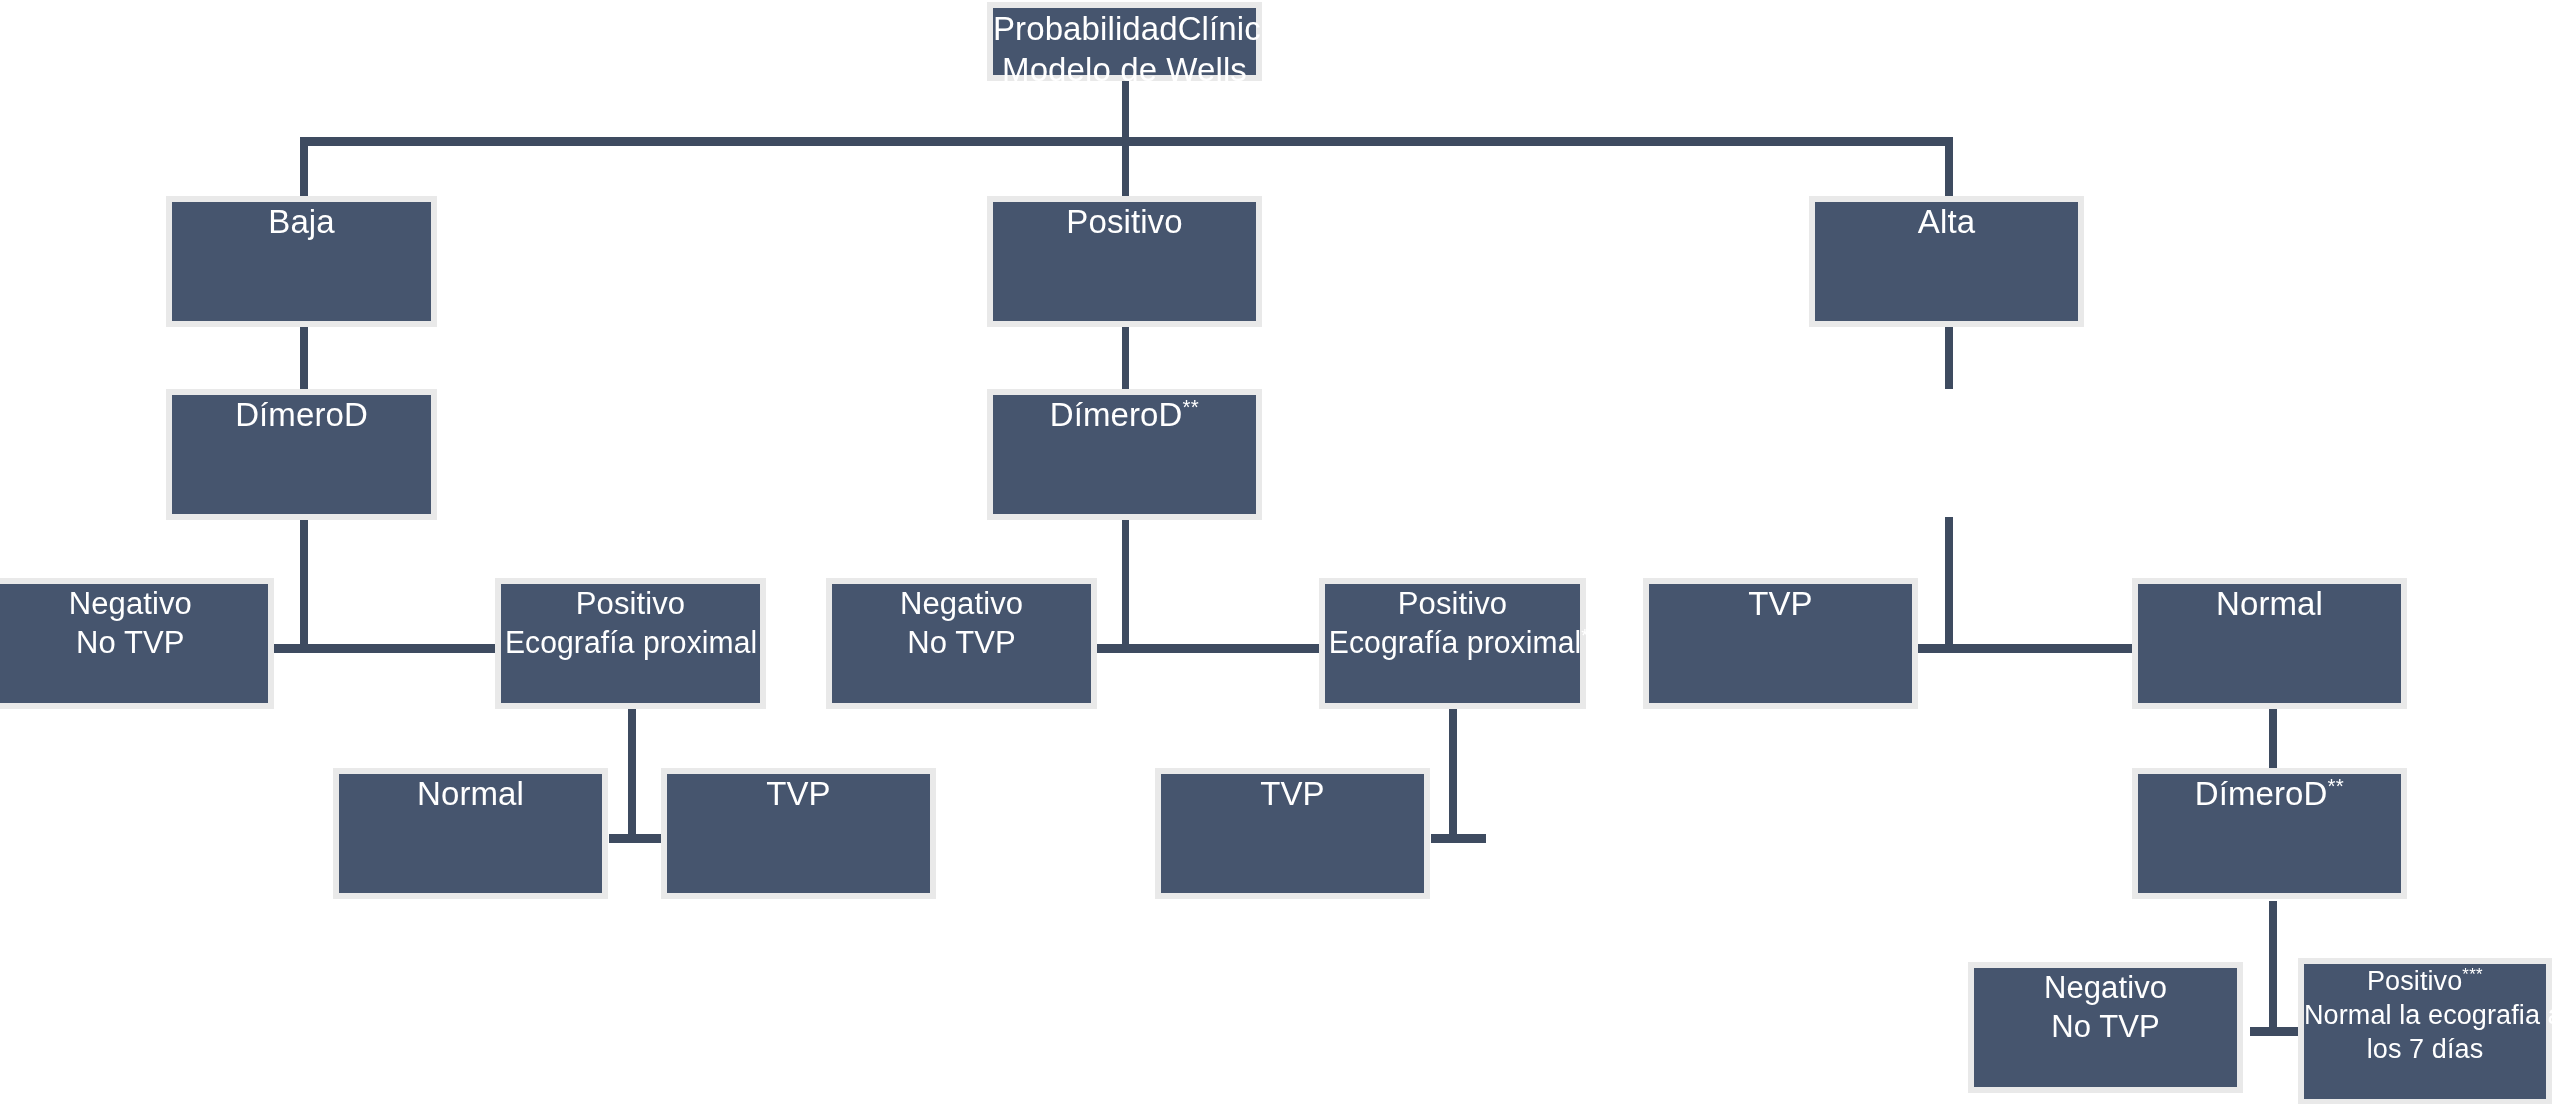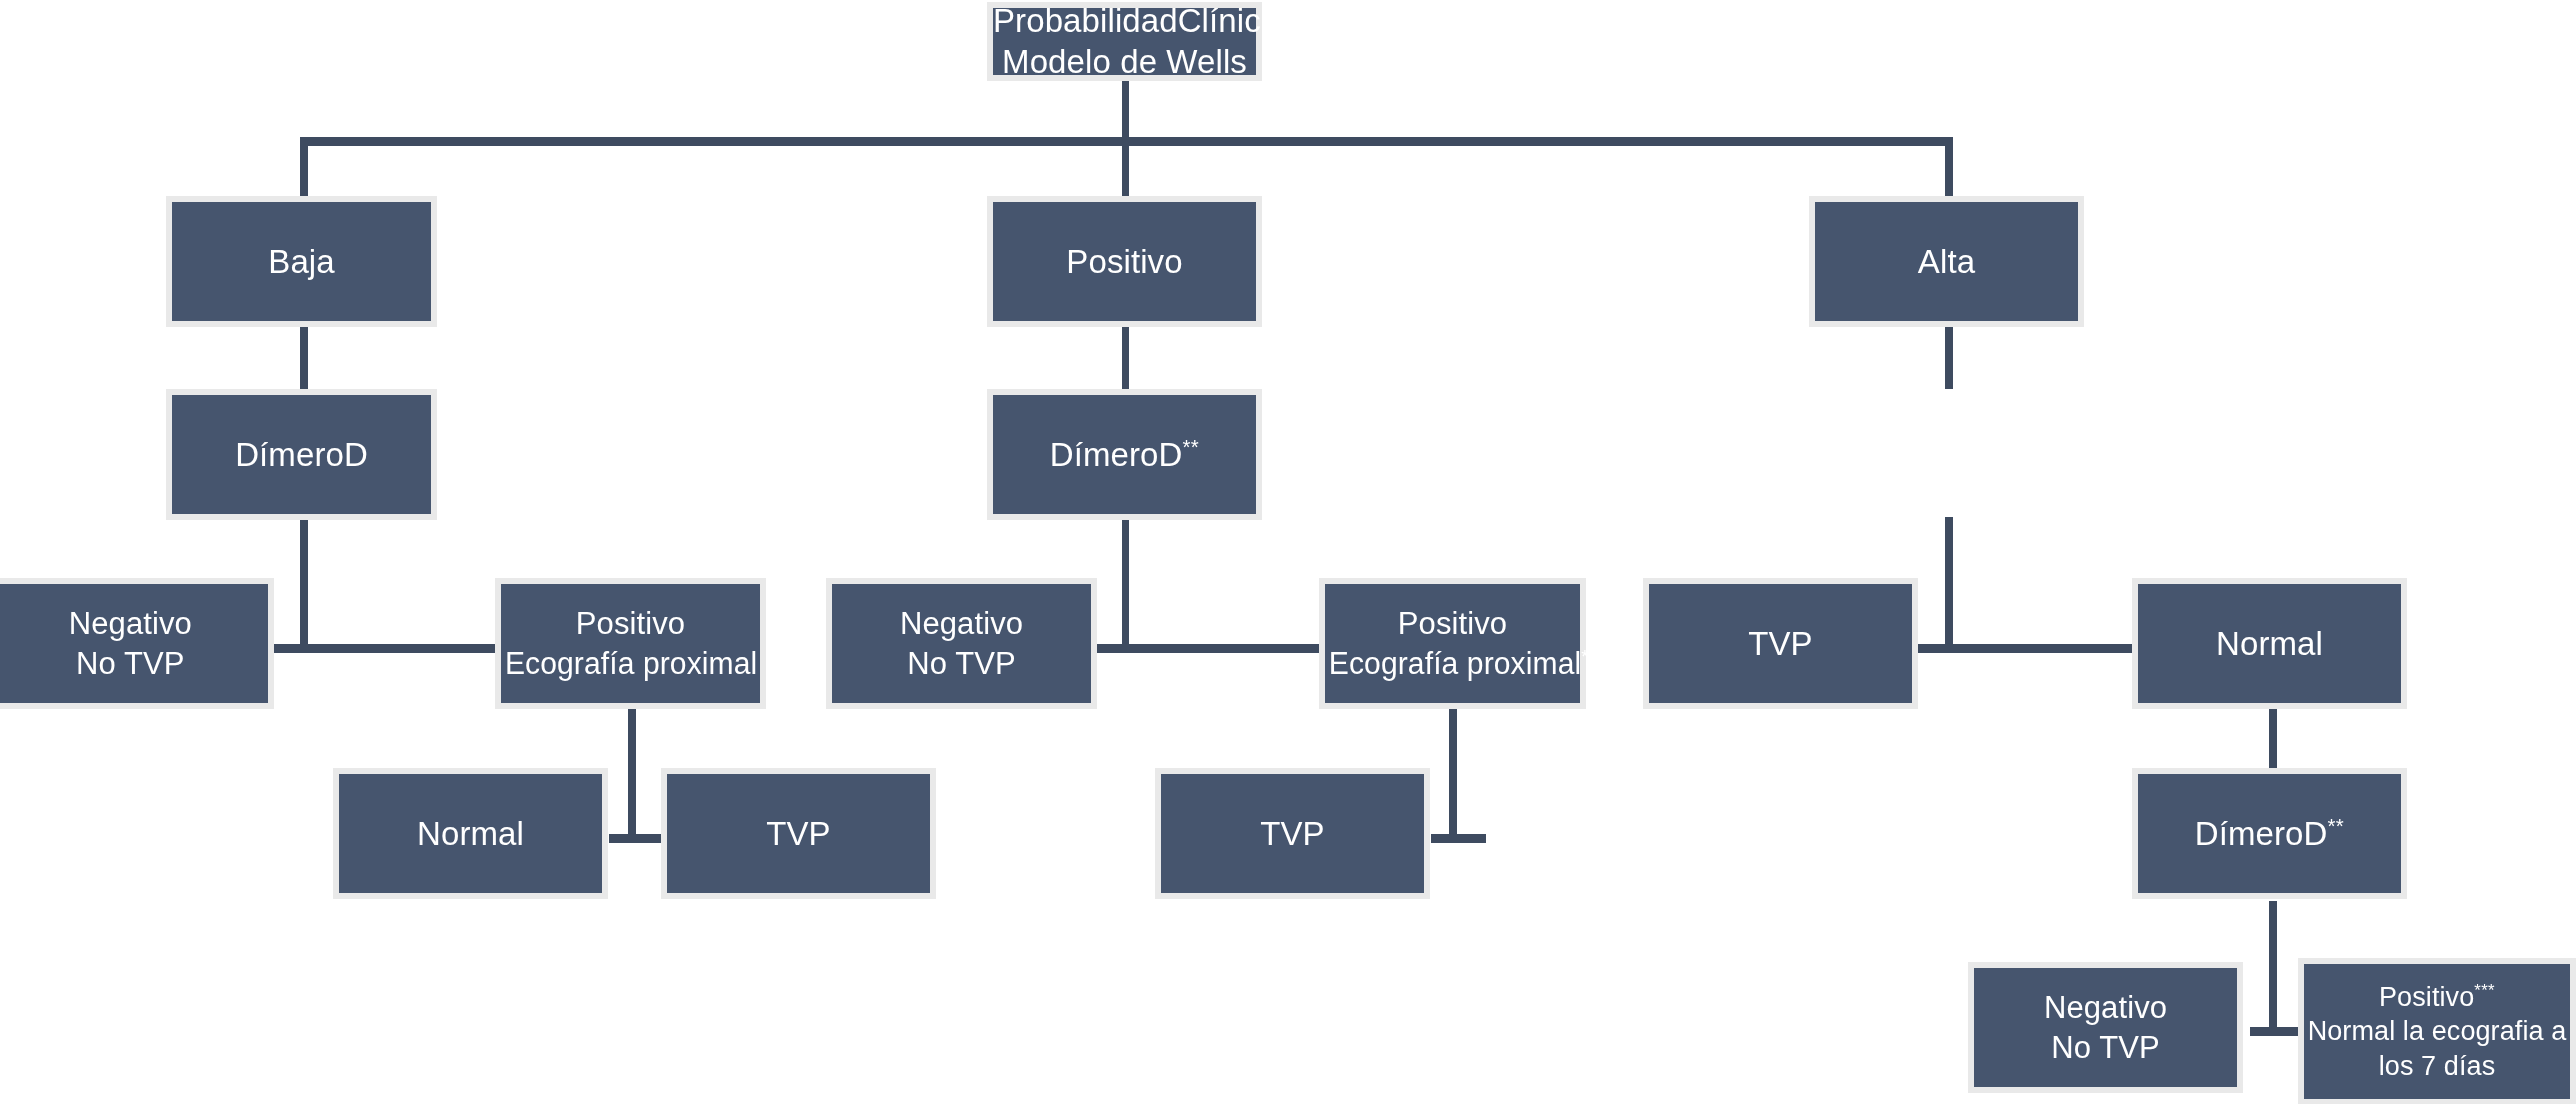--- a/index.html
+++ b/index.html
@@ -17,21 +17,20 @@
   }
   
   .node {
     position: absolute;
     box-sizing: border-box;
     background: #46556e;
     border: 6.2px solid #e9e9e9;
     display: flex;
     flex-direction: column;
     align-items: center;
-    justify-content: center;
     color: #ffffff;
     text-align: center;
     z-index: 3;
   }
   .node .line1,
   .node .line2 {
     display: block;
     width: 100%;
     white-space: nowrap;
     line-height: 1.26;
@@ -160,20 +159,20 @@
   </div>
 
   <div class="node single fs-37" style="left:2132px; top:768px; width:275px; height:131px;">
     <span class="line1"><span>DímeroD</span><sup>**</sup></span>
   </div>
 
   <div class="node fs-35" style="left:1968px; top:962px; width:275px; height:131px;">
     <span class="line1">Negativo</span>
     <span class="line2">No TVP</span>
   </div>
-  <div class="node fs-31" style="left:2298px; top:958px; width:278px; height:147px;">
+  <div class="node fs-31" style="left:2298px; top:958px; width:254px; height:147px;">
     <span class="line1"><span>Positivo</span><sup>***</sup></span>
     <span class="line2">Normal la ecografia a</span>
     <span class="line2">los 7 días</span>
   </div>
 
 </div>
 
 
 </body></html>

